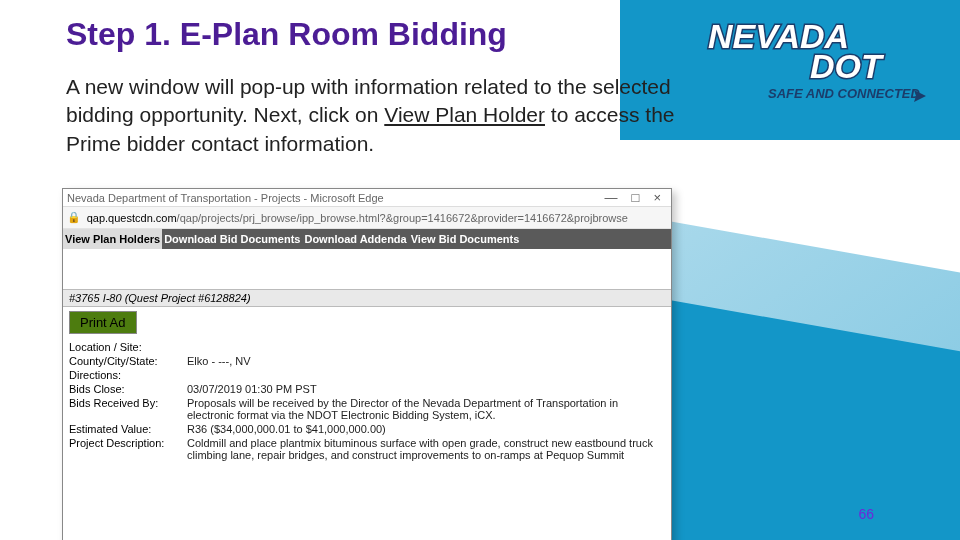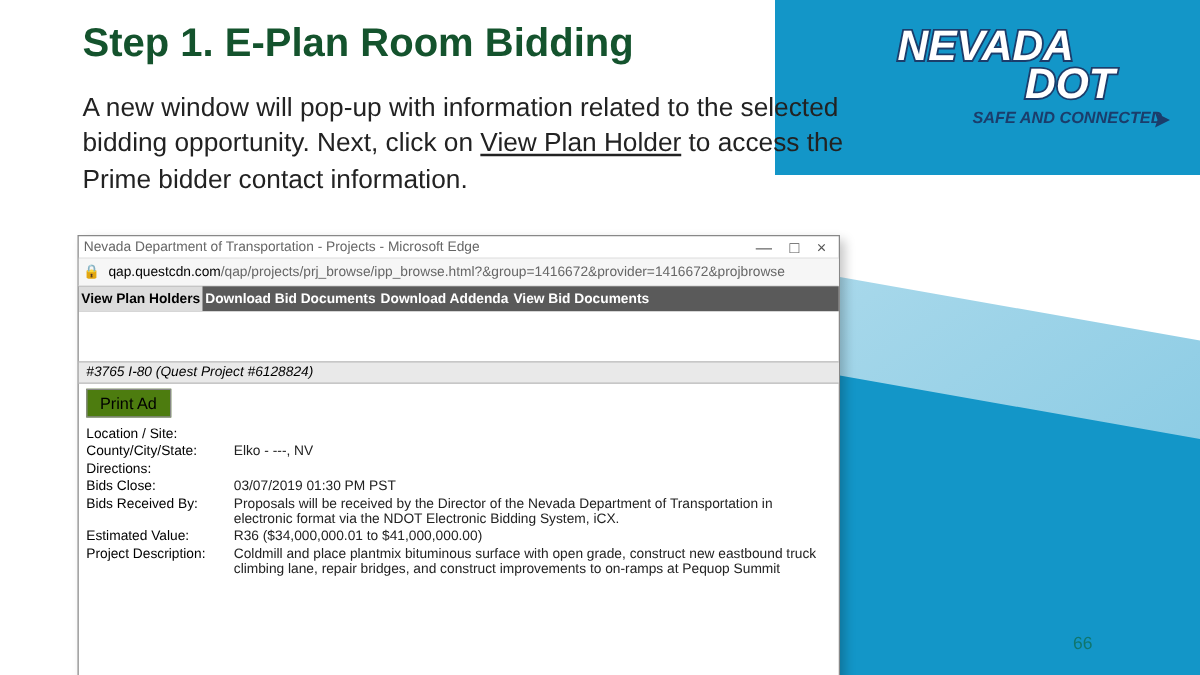--- a/index.html
+++ b/index.html
@@ -33,30 +33,29 @@
     bottom: -300px;
     width: 520px;
     height: 520px;
     transform: rotate(10deg);
     background: #1396c8;
   }
   .logo {
     position: absolute;
     top: 14px; right: 20px;
     width: 240px;
-    text-align: right;
   }
   .logo svg { width: 230px; height: 92px; }
   .slide {
     position: absolute;
     top: 16px; left: 66px;
     width: 830px;
   }
   .title {
-    color: #14532d;
+    color: #4c1d95;
     font-size: 32px;
     font-weight: bold;
     margin: 0 0 20px 0;
   }
   .body-text {
     font-size: 21px;
     color: #222;
     line-height: 1.35;
     width: 620px;
   }
@@ -140,21 +139,21 @@
   .flabel {
     width: 118px;
     flex-shrink: 0;
   }
   .fvalue { flex: 1; color:#222; }
   .prequal .flabel { color: #c22; font-weight: bold; }
   .prequal .fvalue { color: #0a7a0a; font-weight: bold; font-family: serif; font-size:12px; }
   .pagenum {
     position: absolute;
     bottom: 18px; right: 86px;
-    color: #0f766e;
+    color: #6d28d9;
     font-size: 14px;
   }
 </style>
 </head>
 <body>
 
 <div class="bg-top-right"></div>
 <div class="bg-diag2"></div>
 <div class="bg-diag"></div>
 

